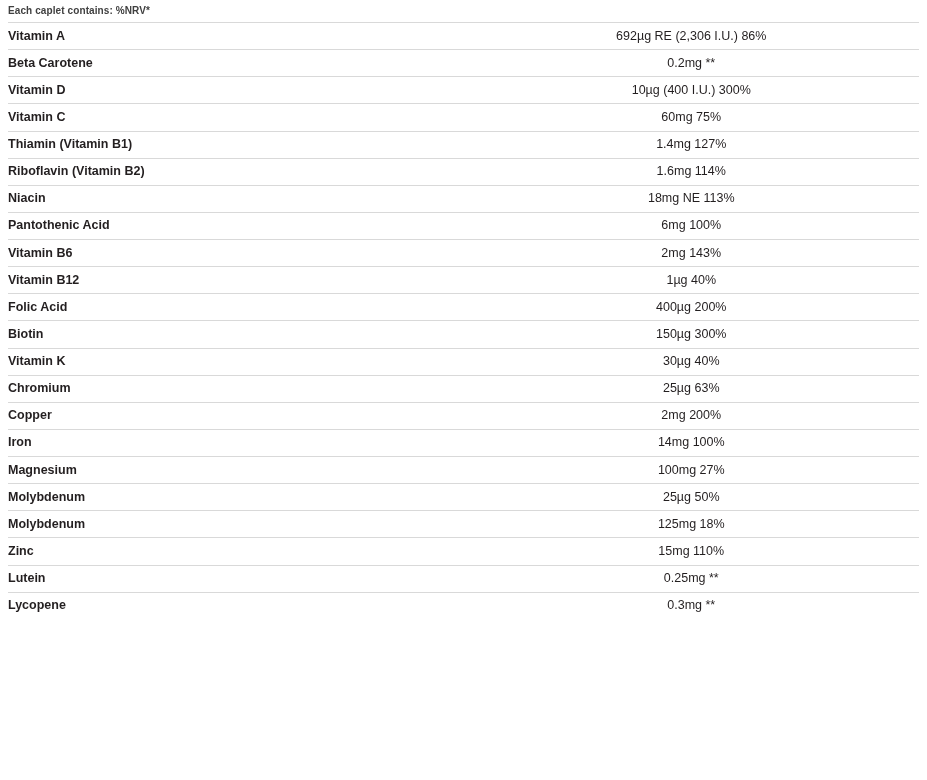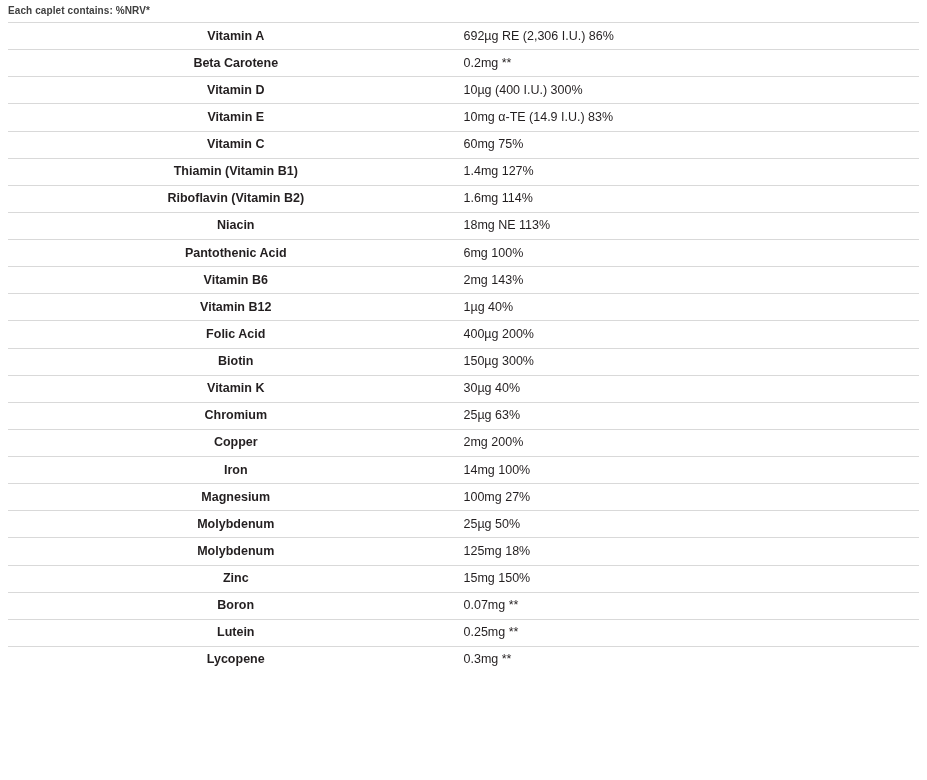--- a/index.html
+++ b/index.html
@@ -37,28 +37,28 @@
   table.nutrition tr:first-child {
     border-top: 1px solid #d9d9d9;
   }
   table.nutrition td {
     padding: 6.5px 0 6.5px 0;
     font-size: 12.5px;
     vertical-align: baseline;
     line-height: 1.05;
   }
   td.nutrient {
-    text-align: center;
+    text-align: left;
     font-weight: bold;
     color: #231f20;
     width: 50%;
     padding-left: 2px;
   }
   td.amount {
-    text-align: left;
+    text-align: center;
     font-weight: normal;
     color: #231f20;
     width: 50%;
     padding-right: 2px;
   }
 </style>
 </head>
 <body>
 
 <div class="panel">
@@ -71,24 +71,20 @@
           <td class="nutrient">Vitamin A</td>
           <td class="amount">692µg RE (2,306 I.U.) 86%</td>
         </tr>
         <tr>
           <td class="nutrient">Beta Carotene</td>
           <td class="amount">0.2mg **</td>
         </tr>
         <tr>
           <td class="nutrient">Vitamin D</td>
           <td class="amount">10µg (400 I.U.) 300%</td>
-        </tr>
-        <tr>
-          <td class="nutrient">Vitamin E</td>
-          <td class="amount">10mg α-TE (14.9 I.U.) 83%</td>
         </tr>
         <tr>
           <td class="nutrient">Vitamin C</td>
           <td class="amount">60mg 75%</td>
         </tr>
         <tr>
           <td class="nutrient">Thiamin (Vitamin B1)</td>
           <td class="amount">1.4mg 127%</td>
         </tr>
         <tr>
@@ -142,25 +138,21 @@
         <tr>
           <td class="nutrient">Molybdenum</td>
           <td class="amount">25µg 50%</td>
         </tr>
         <tr>
           <td class="nutrient">Molybdenum</td>
           <td class="amount">125mg 18%</td>
         </tr>
         <tr>
           <td class="nutrient">Zinc</td>
-          <td class="amount">15mg 150%</td>
-        </tr>
-        <tr>
-          <td class="nutrient">Boron</td>
-          <td class="amount">0.07mg **</td>
+          <td class="amount">15mg 110%</td>
         </tr>
         <tr>
           <td class="nutrient">Lutein</td>
           <td class="amount">0.25mg **</td>
         </tr>
         <tr>
           <td class="nutrient">Lycopene</td>
           <td class="amount">0.3mg **</td>
         </tr>
       </tbody>

